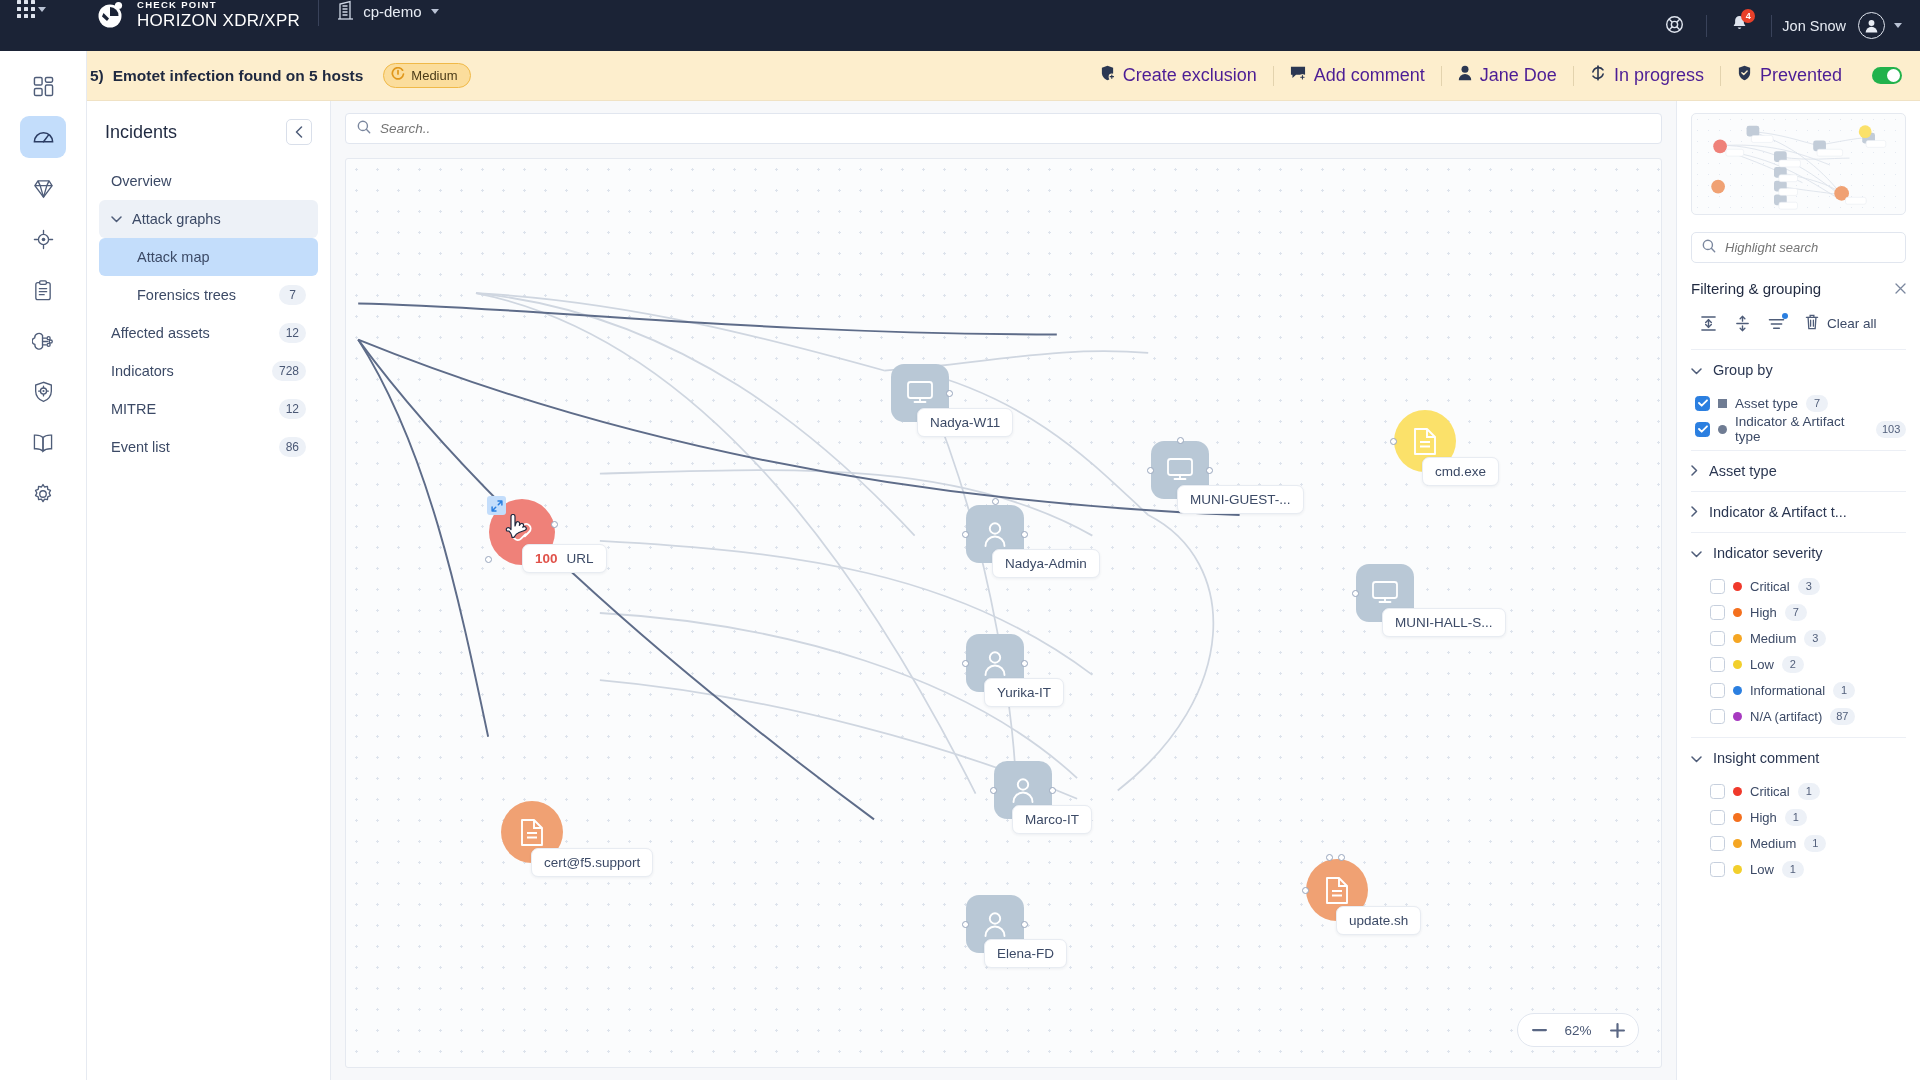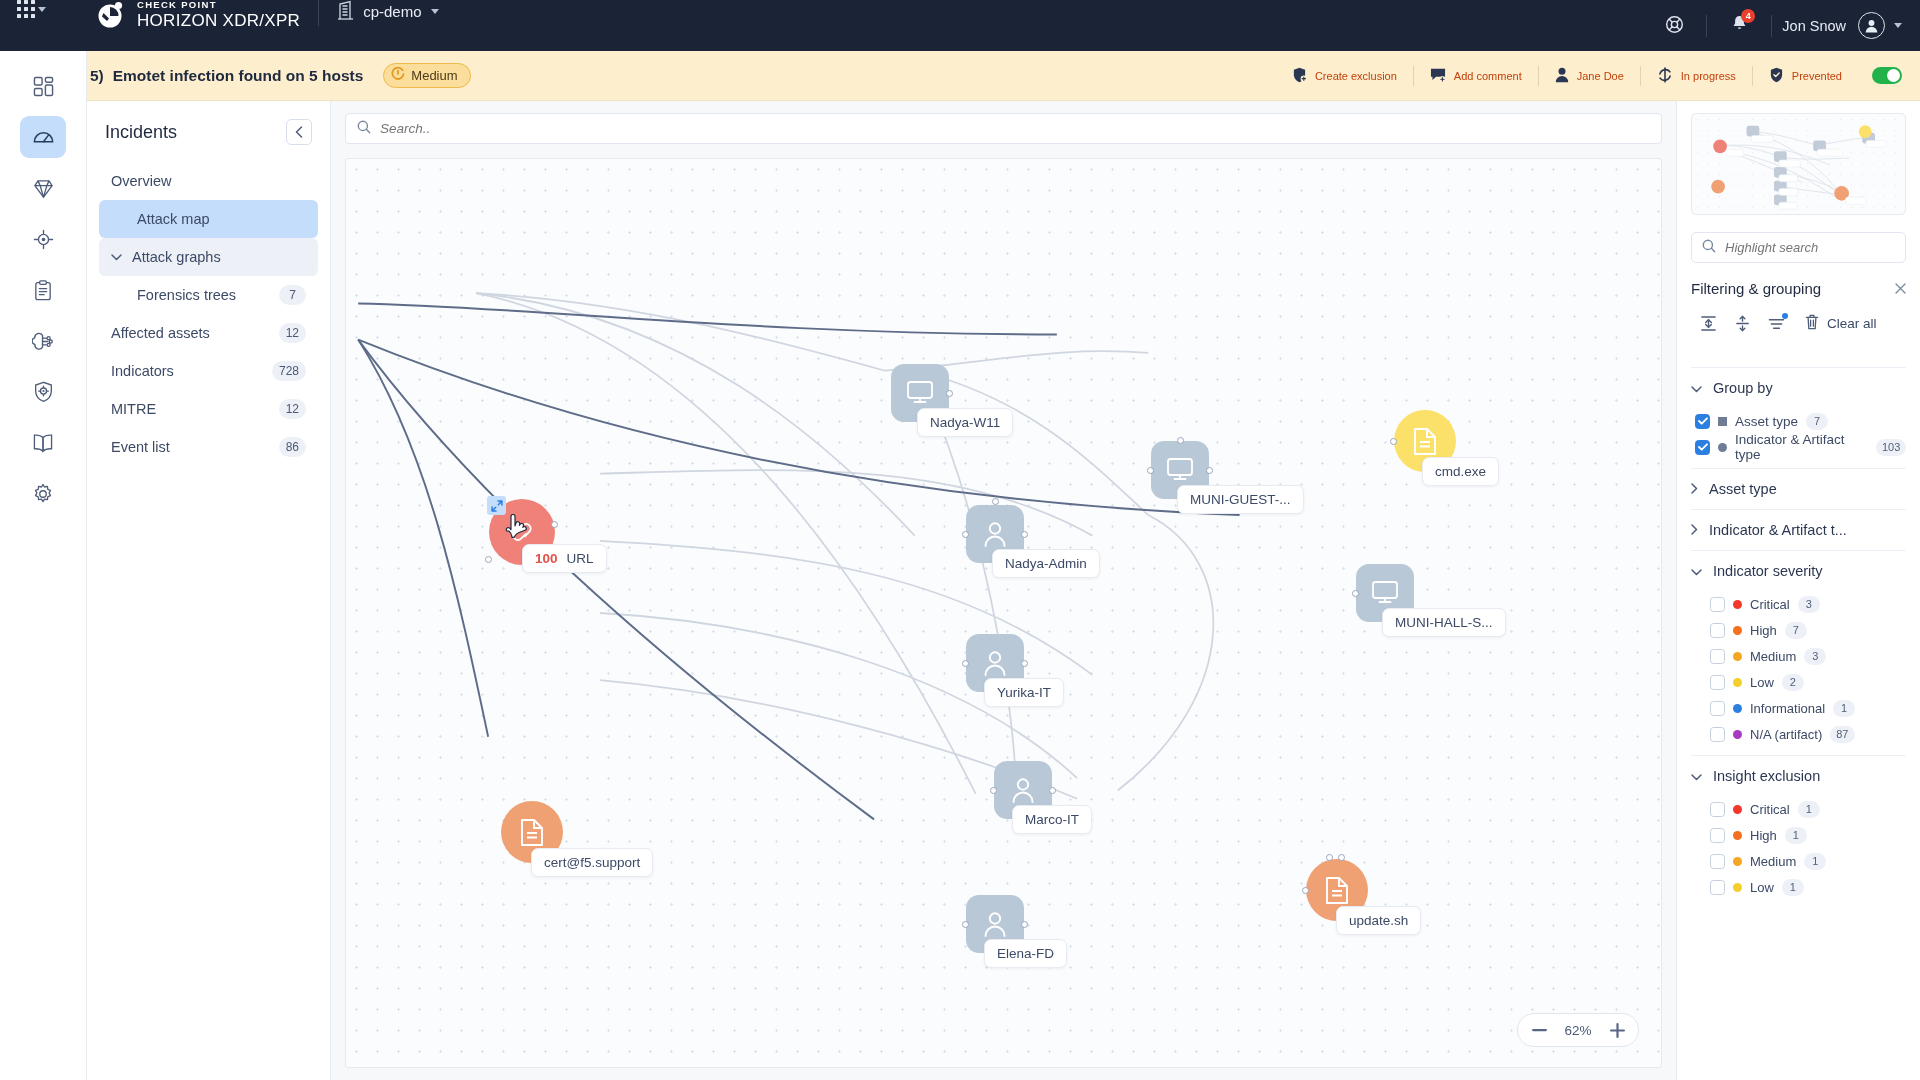--- a/index.html
+++ b/index.html
@@ -47,21 +47,21 @@
   }
   .backarrow { width:34px;height:34px;display:flex;align-items:center;justify-content:center;cursor:pointer;}
   .inc-id { font-size:15.5px; font-weight:bold; color:#1f2940; margin-left:14px;}
   .inc-title { font-size:15.5px; font-weight:bold; color:#1f2940; margin-left:9px;}
   .sev-pill {
     margin-left:20px; height:25px; border:1.3px solid #f0b948; border-radius:13px;
     background:#fbdd9c; display:flex; align-items:center; gap:6px; padding:0 12px 0 7px;
     font-size:13px; color:#4b3b18; cursor:pointer;
   }
   .inc-actions { margin-left:auto; display:flex; align-items:center; }
-  .inc-act { display:flex; align-items:center; gap:8px; padding:0 16px; font-size:11px; color:#c2410c; cursor:pointer; height:24px;}
+  .inc-act { display:flex; align-items:center; gap:8px; padding:0 16px; font-size:18px; color:#4c1d95; cursor:pointer; height:24px;}
   .inc-div { width:1px; height:20px; background:#e3d3ae;}
   .toggle-on { width:30px;height:17px;border-radius:9px;background:#22b24c; position:relative; margin-left:14px; cursor:pointer;}
   .toggle-on::after{content:"";position:absolute;right:2px;top:2px;width:13px;height:13px;border-radius:50%;background:#fff;}
 
   
   .body { display:flex; height:calc(1080px - 51px - 50px); }
   .rail {
     width:87px; background:#ffffff; border-right:1px solid #e6eaf1;
     display:flex; flex-direction:column; align-items:center; padding-top:14px; gap:9px;
     position:absolute; top:51px; left:0; height:calc(1080px - 51px);
@@ -136,21 +136,21 @@
     background-image:radial-gradient(#e4e9f1 .8px, transparent .9px); background-size:11px 11px;
   }
   .hl-search {
     margin-top:17px; height:31px; border:1px solid #e1e6ef; border-radius:5px; background:#fff;
     display:flex; align-items:center; gap:9px; padding:0 10px;
   }
   .hl-search input { border:0;outline:0;font-size:13px;font-style:italic;color:#707d96;width:100%;font-family:"Liberation Sans",sans-serif;background:transparent;}
   .fg-head { margin-top:17px; display:flex; align-items:center; justify-content:space-between;gap:34px;}
   .fg-title { font-size:15px; color:#1f2940;}
   .fg-close { cursor:pointer; color:#7b879e; font-size:15px; line-height:1;}
-  .fg-tools { display:flex; align-items:center; gap:0; margin-top:13px; padding-bottom:31px; border-bottom:1px solid #eceff5;}
+  .fg-tools { display:flex; align-items:center; gap:0; margin-top:13px; padding-bottom:13px; border-bottom:1px solid #eceff5;}
   .fg-tool { width:34px;height:26px;display:flex;align-items:center;justify-content:center;cursor:pointer;position:relative;}
   .bluedot{position:absolute;width:6px;height:6px;border-radius:50%;background:#2b7fe0;top:3px;right:5px;}
   .clearall { display:flex;align-items:center;gap:8px;margin-left:12px;font-size:13.5px;color:#3c4a66;cursor:pointer;}
   .fsec { border-bottom:1px solid #eceff5; }
   .fsec-head { display:flex; align-items:center; gap:11px; height:40px; cursor:pointer; font-size:14.5px; color:#2b3752;}
   .frow { display:flex; align-items:center; gap:8px; height:26px; padding-left:19px; font-size:13px; color:#3c4a66; cursor:pointer;}
   .cbox { width:15px;height:15px;border:1.4px solid #c6cfdd;border-radius:3.5px; background:#fff; flex:none;}
   .cbox.on { background:#2b7fe0;border-color:#2b7fe0; display:flex;align-items:center;justify-content:center;}
   .sqdot { width:9px;height:9px;background:#6f7c93; flex:none;}
   .cdot { width:9px;height:9px;border-radius:50%; flex:none;}
@@ -385,30 +385,30 @@
       <span class="collapse-btn">
         <svg width="9" height="12" viewBox="0 0 9 12" fill="none" stroke="#4f5d79" stroke-width="1.5" stroke-linecap="round" stroke-linejoin="round">
             <path d="M6.5 1L1.5 6l5 5"></path>
           </svg>
       </span>
     </div>
     <div class="nav-list">
       <div class="nav-row">
         <span>Overview</span>
       </div>
-      <div class="nav-row child sel">
-        <span>Attack map</span>
-      </div>
       <div class="nav-row group">
         <span class="chev">
           <svg width="11" height="7" viewBox="0 0 11 7" fill="none" stroke="#4f5d79" stroke-width="1.5" stroke-linecap="round" stroke-linejoin="round">
               <path d="M1 1l4.5 4.5L10 1"></path>
             </svg>
         </span>
         <span>Attack graphs</span>
+      </div>
+      <div class="nav-row child sel">
+        <span>Attack map</span>
       </div>
       <div class="nav-row child">
         <span>Forensics trees</span>
         <span class="nav-count">7</span>
       </div>
       <div class="nav-row">
         <span>Affected assets</span>
         <span class="nav-count">12</span>
       </div>
       <div class="nav-row">
@@ -816,21 +816,21 @@
       </div>
     </div>
 
     <div class="fsec" style="border:0">
       <div class="fsec-head">
         <span>
           <svg width="11" height="7" viewBox="0 0 11 7" fill="none" stroke="#4f5d79" stroke-width="1.5" stroke-linecap="round" stroke-linejoin="round">
               <path d="M1 1l4.5 4.5L10 1"></path>
             </svg>
         </span>
-        <span>Insight exclusion</span>
+        <span>Insight comment</span>
       </div>
       <div class="frow">
         <span class="cbox"></span>
         <span class="cdot" style="background:#f0392b"></span>
         <span>Critical</span>
         <span class="fcount">1</span>
       </div>
       <div class="frow">
         <span class="cbox"></span>
         <span class="cdot" style="background:#f4701e"></span>

